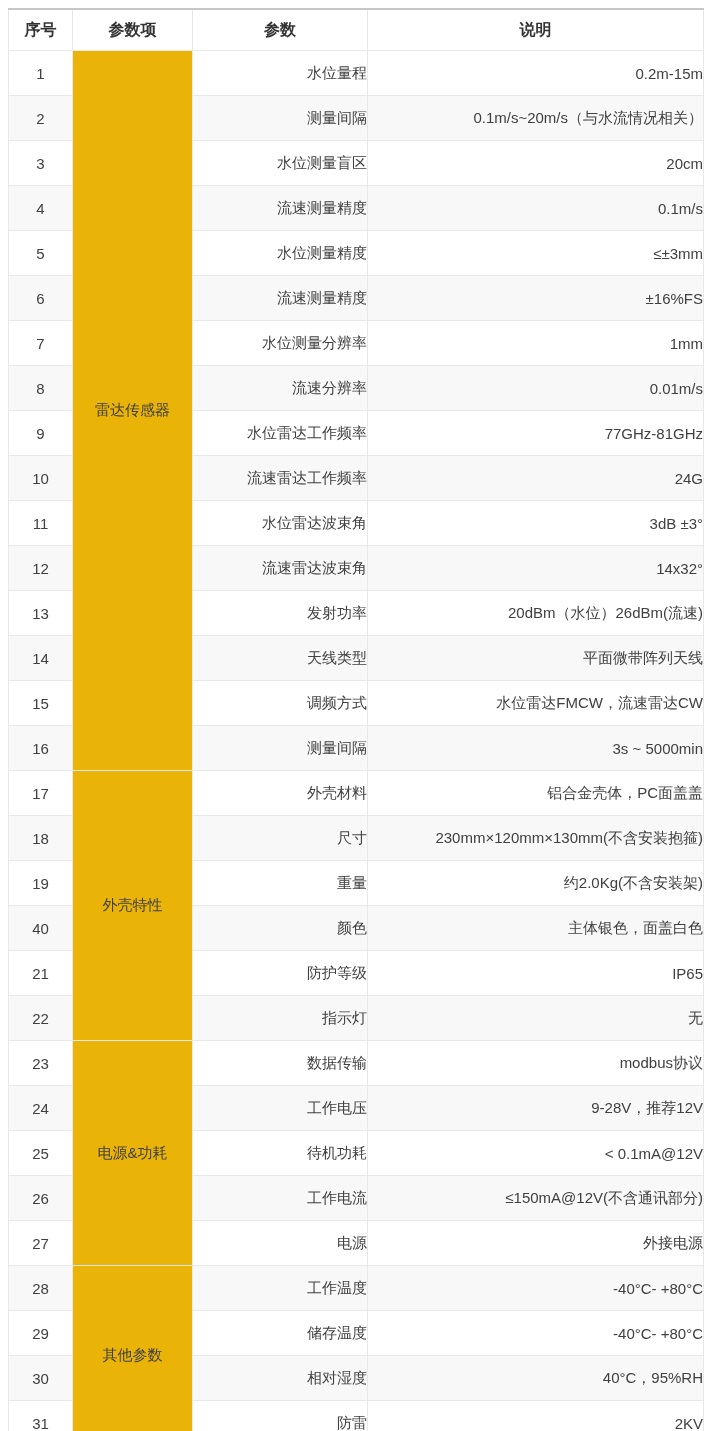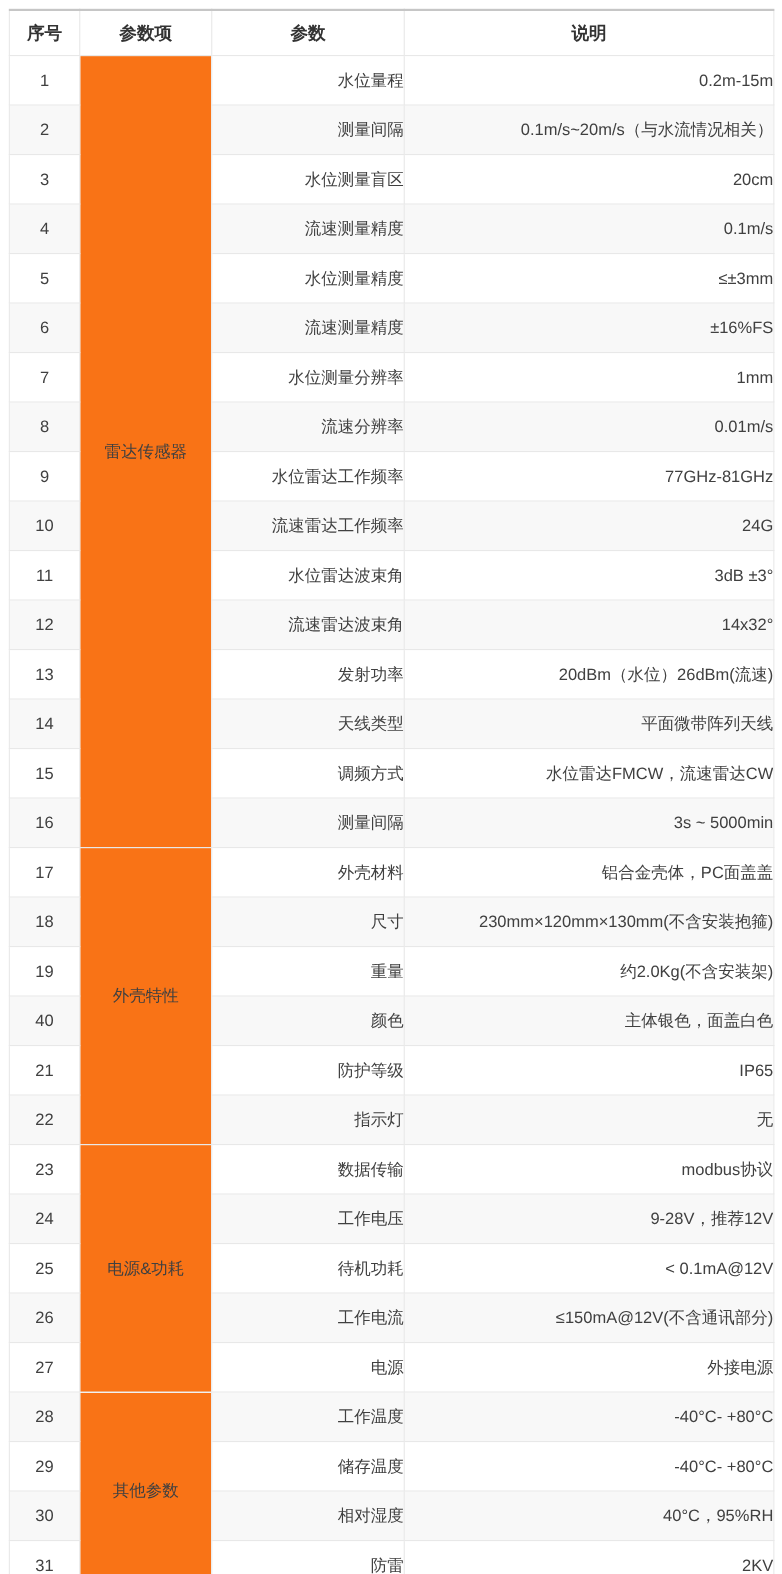--- a/index.html
+++ b/index.html
@@ -34,21 +34,21 @@
   }
 
   td {
     height: 44px;
     font-size: 15px;
     color: #404040;
     padding: 0;
     background: #ffffff;
   }
   td.no    { text-align: center; }
-  td.cat   { text-align: center; background: #f97316; margin-left: 36px; }
+  td.cat   { text-align: center; background: #eab308; margin-left: 36px; }
   td.param { text-align: right; font-family: Liberation Mono, monospace; }
   td.desc  { text-align: right; padding-left: 20px; }
   td.alt   { background: #f8f8f8; }
 </style>
 </head>
 <body>
 
 <table class="spec">
   <colgroup>
     <col class="c-no">

